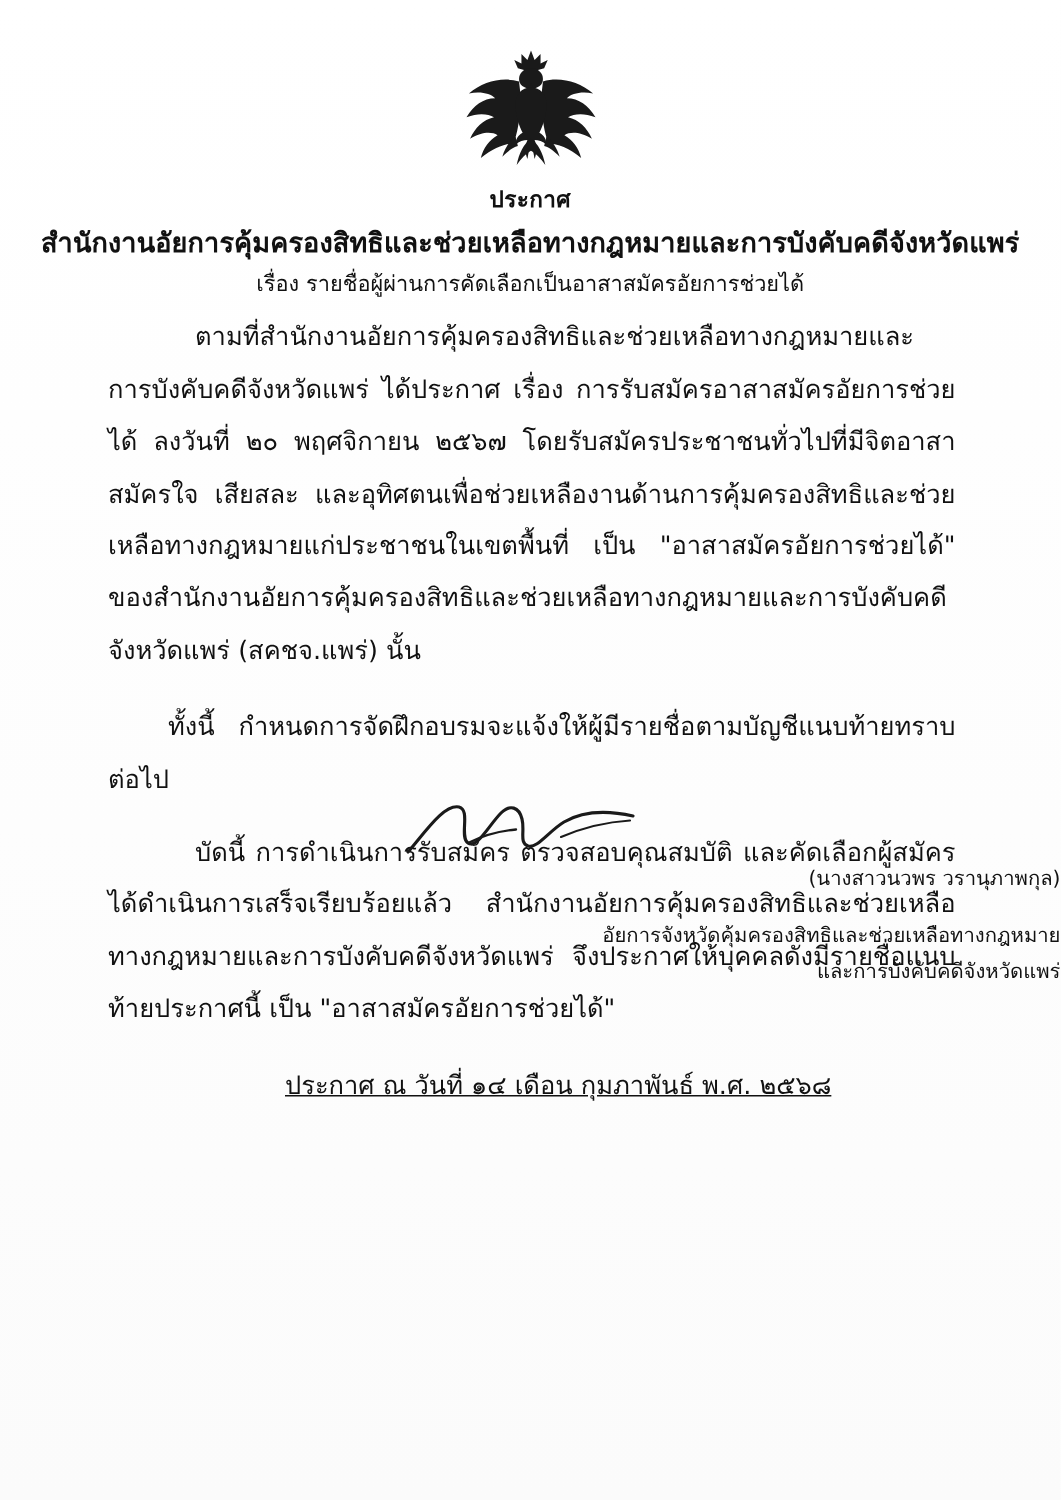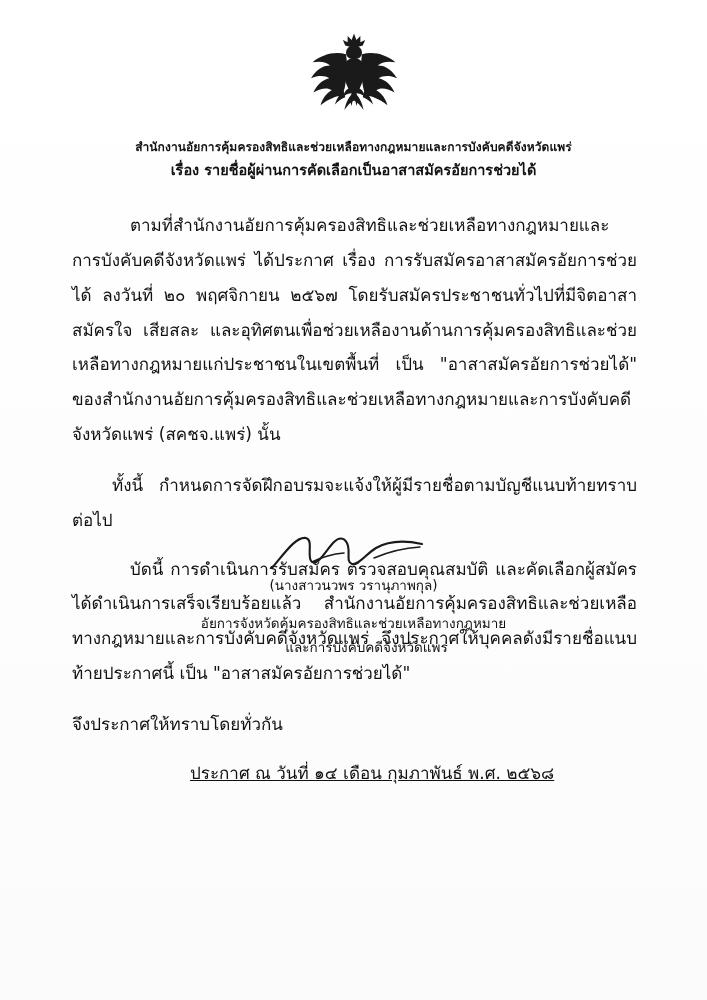--- a/index.html
+++ b/index.html
@@ -55,28 +55,28 @@
     width: 707px;
     text-align: center;
     line-height: 1.5;
   }
   .h-line1 {
     font-size: 15px;
     font-weight: bold;
     letter-spacing: 0.3px;
   }
   .h-line2 {
-    font-size: 12px;
+    font-size: 18px;
     font-weight: bold;
     letter-spacing: 0.1px;
-    margin-top: 16px;
+    margin-top: 4px;
   }
   .h-line3 {
     font-size: 14.5px;
-    font-weight: bold;
+    font-weight: normal;
     margin-top: 4px;
   }
 
   .body-block {
     position: absolute;
     top: 208px;
     left: 72px;
     width: 565px;
     font-size: 17px;
     line-height: 2.05;
@@ -102,21 +102,21 @@
     margin: 10px 0 0 0;
     text-indent: 118px;
     text-decoration: underline;
   }
 
   .sign-block {
     position: absolute;
     top: 528px;
     left: 0;
     width: 707px;
-    text-align: center;
+    text-align: right;
   }
 
   .signature {
     height: 48px;
     width: 200px;
     margin: 0 auto;
     display: block;
   }
 
   .sign-name {
@@ -157,29 +157,29 @@
 
         <path d="M60 76 c-6 4 -10 12 -12 22 c4 -6 8 -10 12 -12 c4 2 8 6 12 12 c-2 -10 -6 -18 -12 -22 z"></path>
 
         <path d="M47 74 c-5 4 -9 10 -11 17 c5 -5 9 -8 13 -9 z"></path>
         <path d="M73 74 c5 4 9 10 11 17 c-5 -5 -9 -8 -13 -9 z"></path>
       </g>
     </svg>
   </div>
 
   <div class="header-block">
+    <div class="h-line1">ประกาศ</div>
     <div class="h-line2">สำนักงานอัยการคุ้มครองสิทธิและช่วยเหลือทางกฎหมายและการบังคับคดีจังหวัดแพร่</div>
     <div class="h-line3">เรื่อง รายชื่อผู้ผ่านการคัดเลือกเป็นอาสาสมัครอัยการช่วยได้</div>
   </div>
 
   <div class="body-block">
     <p class="para p-spaced">ตามที่สำนักงานอัยการคุ้มครองสิทธิและช่วยเหลือทางกฎหมายและการบังคับคดีจังหวัดแพร่ ได้ประกาศ เรื่อง การรับสมัครอาสาสมัครอัยการช่วยได้ ลงวันที่ ๒๐ พฤศจิกายน ๒๕๖๗ โดยรับสมัครประชาชนทั่วไปที่มีจิตอาสา สมัครใจ เสียสละ และอุทิศตนเพื่อช่วยเหลืองานด้านการคุ้มครองสิทธิและช่วยเหลือทางกฎหมายแก่ประชาชนในเขตพื้นที่ เป็น "อาสาสมัครอัยการช่วยได้" ของสำนักงานอัยการคุ้มครองสิทธิและช่วยเหลือทางกฎหมายและการบังคับคดีจังหวัดแพร่ (สคชจ.แพร่) นั้น</p>
     <p class="para small-indent">ทั้งนี้ กำหนดการจัดฝึกอบรมจะแจ้งให้ผู้มีรายชื่อตามบัญชีแนบท้ายทราบต่อไป</p>
     <p class="para p-spaced">บัดนี้ การดำเนินการรับสมัคร ตรวจสอบคุณสมบัติ และคัดเลือกผู้สมัคร ได้ดำเนินการเสร็จเรียบร้อยแล้ว สำนักงานอัยการคุ้มครองสิทธิและช่วยเหลือทางกฎหมายและการบังคับคดีจังหวัดแพร่ จึงประกาศให้บุคคลดังมีรายชื่อแนบท้ายประกาศนี้ เป็น "อาสาสมัครอัยการช่วยได้"</p>
-    <p class="para no-indent">จึงประกาศให้ทราบโดยทั่วกัน</p>
     <p class="para datedline">ประกาศ ณ วันที่ ๑๔ เดือน กุมภาพันธ์ พ.ศ. ๒๕๖๘</p>
   </div>
 
   <div class="sign-block">
     <svg class="signature" viewBox="0 0 200 48" aria-hidden="true">
       <path d="M18 40 C30 26 42 8 52 10 C60 12 52 30 58 34 C64 38 72 22 80 14 C86 8 92 10 94 18 C96 26 92 34 98 36 C104 38 112 26 122 20 C134 13 150 12 168 16" fill="none" stroke="#1a1a1a" stroke-width="2.1" stroke-linecap="round"></path>
       <path d="M58 34 C66 30 78 26 90 25" fill="none" stroke="#1a1a1a" stroke-width="1.6" stroke-linecap="round"></path>
       <path d="M120 30 C134 24 150 20 166 19" fill="none" stroke="#1a1a1a" stroke-width="1.4" stroke-linecap="round"></path>
     </svg>
     <div class="sign-name">(นางสาวนวพร วรานุภาพกุล)</div>

